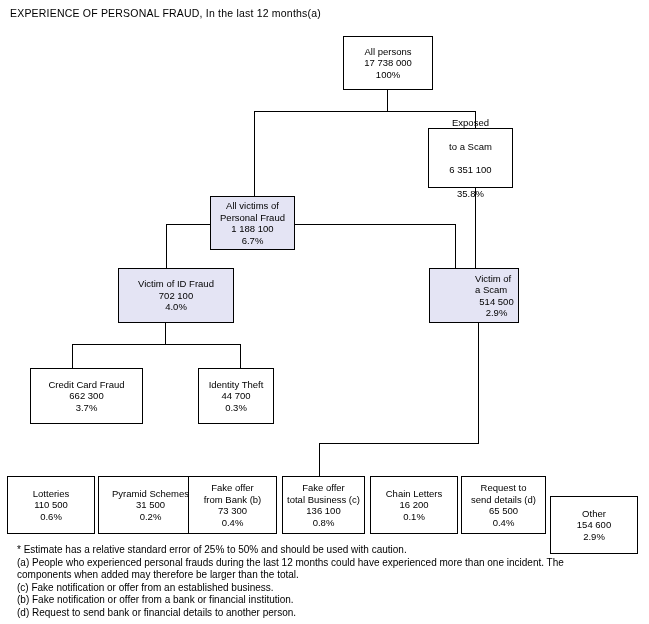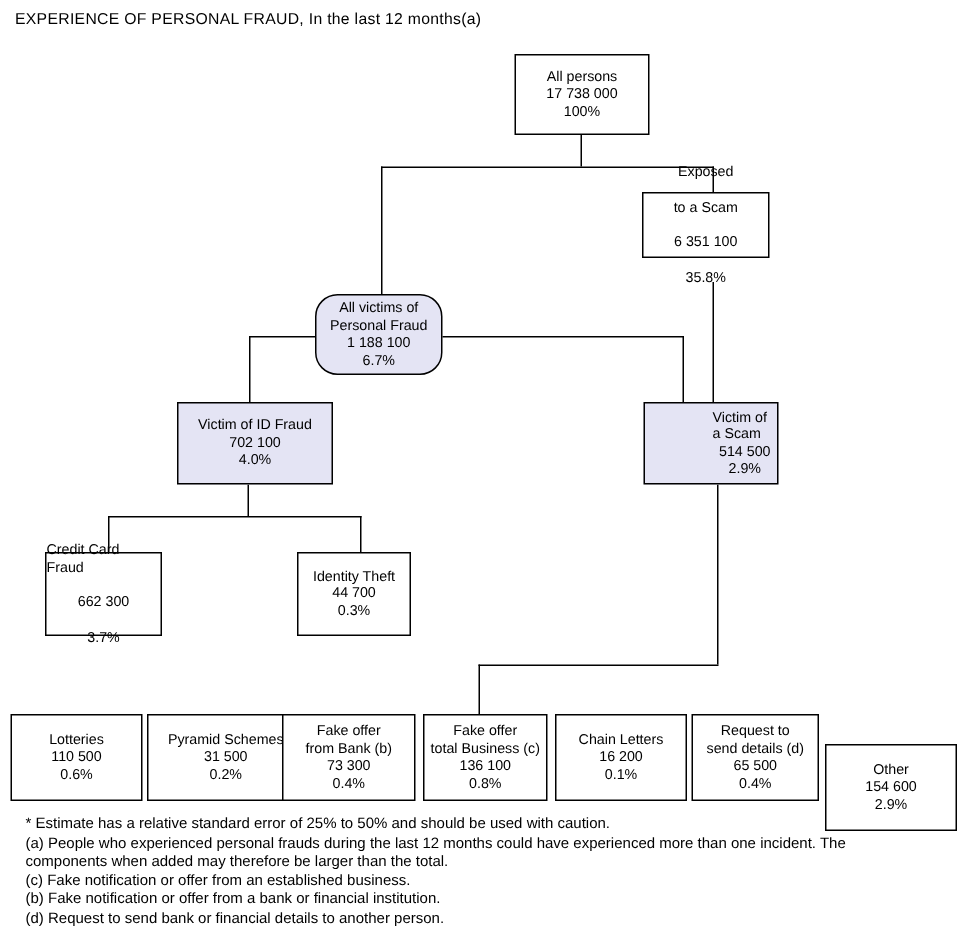--- a/index.html
+++ b/index.html
@@ -41,25 +41,25 @@
     position: absolute;
     left: 17px;
     top: 544px;
     font-size: 10px;
     line-height: 12.5px;
   }
   .footnotes div { white-space: nowrap; }
 
   
   #n-all-persons      { left: 343px; top: 36px;  width: 90px;  height: 54px; }
-  #n-exposed          { left: 428px; top: 128px; width: 85px;  height: 44px; gap: 12px; }
-  #n-all-victims      { left: 210px; top: 196px; width: 85px;  height: 54px; border-radius: 15px; }
-  #n-id-fraud         { left: 118px; top: 268px; width: 104px; height: 55px; }
+  #n-exposed          { left: 428px; top: 128px; width: 85px;  height: 60px; gap: 12px; }
+  #n-all-victims      { left: 210px; top: 196px; width: 85px;  height: 54px; }
+  #n-id-fraud         { left: 118px; top: 268px; width: 116px; height: 55px; }
   #n-victim-scam      { left: 429px; top: 268px; width: 90px;  height: 55px; padding-left: 45px; }
-  #n-credit-card      { left: 30px;  top: 368px; width: 78px;  height: 56px; gap: 12px; }
+  #n-credit-card      { left: 30px;  top: 368px; width: 113px;  height: 56px; }
   #n-identity-theft   { left: 198px; top: 368px; width: 76px;  height: 56px; }
   #n-lotteries        { left: 7px;   top: 476px; width: 88px;  height: 58px; }
   #n-pyramid          { left: 98px;  top: 476px; width: 105px;  height: 58px; }
   #n-fake-bank        { left: 188px; top: 476px; width: 89px;  height: 58px; }
   #n-fake-business    { left: 282px; top: 476px; width: 83px;  height: 58px; }
   #n-chain-letters    { left: 370px; top: 476px; width: 88px;  height: 58px; }
   #n-request-details  { left: 461px; top: 476px; width: 85px;  height: 58px; }
   #n-other            { left: 550px; top: 496px; width: 88px;  height: 58px; }
 </style>
 </head>

